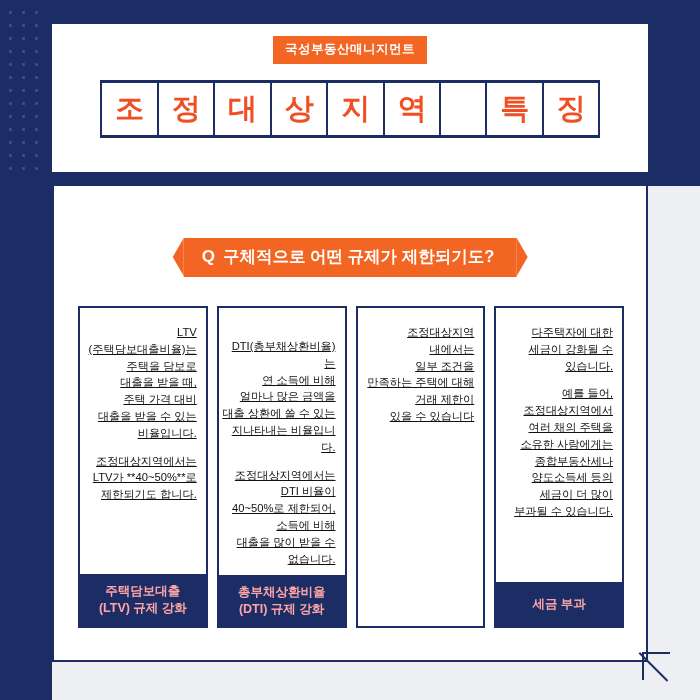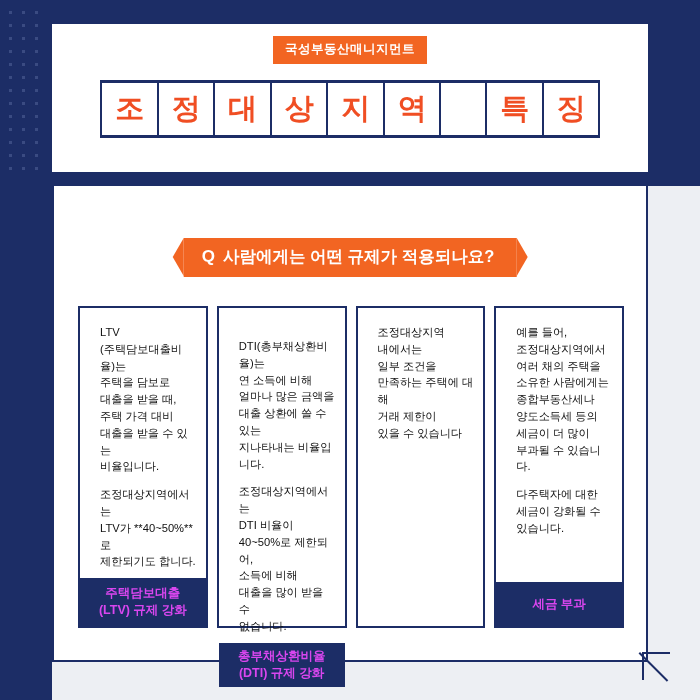--- a/index.html
+++ b/index.html
@@ -121,31 +121,32 @@
   }
   .card {
     width: 130px;
     background: #ffffff;
     border: 2px solid #1c2d66;
     display: flex; flex-direction: column;
     position: relative;
   }
   .card-body {
     flex: 1 1 auto;
-    padding: 16px 9px 8px 20px;
+    padding: 16px 9px 8px 2px;
     font-size: 11.2px;
     line-height: 1.5;
     color: #111111;
-    text-align: left;
+    text-align: right;
+    text-decoration: underline;
   }
   .card-body p { margin-bottom: 11px; }
   .card-body p:last-child { margin-bottom: 0; }
   .card-foot {
     background: #1c2d66;
-    color: #d946ef;
+    color: #fca5a5;
     font-size: 12.5px;
     font-weight: bold;
     text-align: center;
     padding: 9px 4px;
     line-height: 1.35;
     min-height: 44px;
     display: flex; align-items: center; justify-content: center;
   }
   .card-foot span { display: block; }
 
@@ -194,21 +195,21 @@
     <div class="title-cell">역</div>
     <div class="title-cell blank"></div>
     <div class="title-cell">특</div>
     <div class="title-cell last">징</div>
   </div>
 
   <div class="body-panel"></div>
 
   <div class="q-banner">
     <span class="q-letter">Q</span>
-    <span>사람에게는 어떤 규제가 적용되나요?</span>
+    <span>구체적으로 어떤 규제가 제한되기도?</span>
   </div>
 
   <div class="cards">
 
     <div class="card">
       <div class="card-body">
         <p style="white-space: pre-line;">LTV
 (주택담보대출비율)는
 주택을 담보로
 대출을 받을 때,
@@ -255,31 +256,31 @@
 내에서는
 일부 조건을
 만족하는 주택에 대해
 거래 제한이
 있을 수 있습니다</p>
       </div>
     </div>
 
     <div class="card">
       <div class="card-body">
+        <p style="white-space: pre-line;">다주택자에 대한
+세금이 강화될 수
+있습니다.</p>
         <p style="white-space: pre-line;">예를 들어,
 조정대상지역에서
 여러 채의 주택을
 소유한 사람에게는
 종합부동산세나
 양도소득세 등의
 세금이 더 많이
 부과될 수 있습니다.</p>
-        <p style="white-space: pre-line;">다주택자에 대한
-세금이 강화될 수
-있습니다.</p>
       </div>
       <div class="card-foot">
         <div>
           <span>세금 부과</span>
         </div>
       </div>
     </div>
 
   </div>
 

